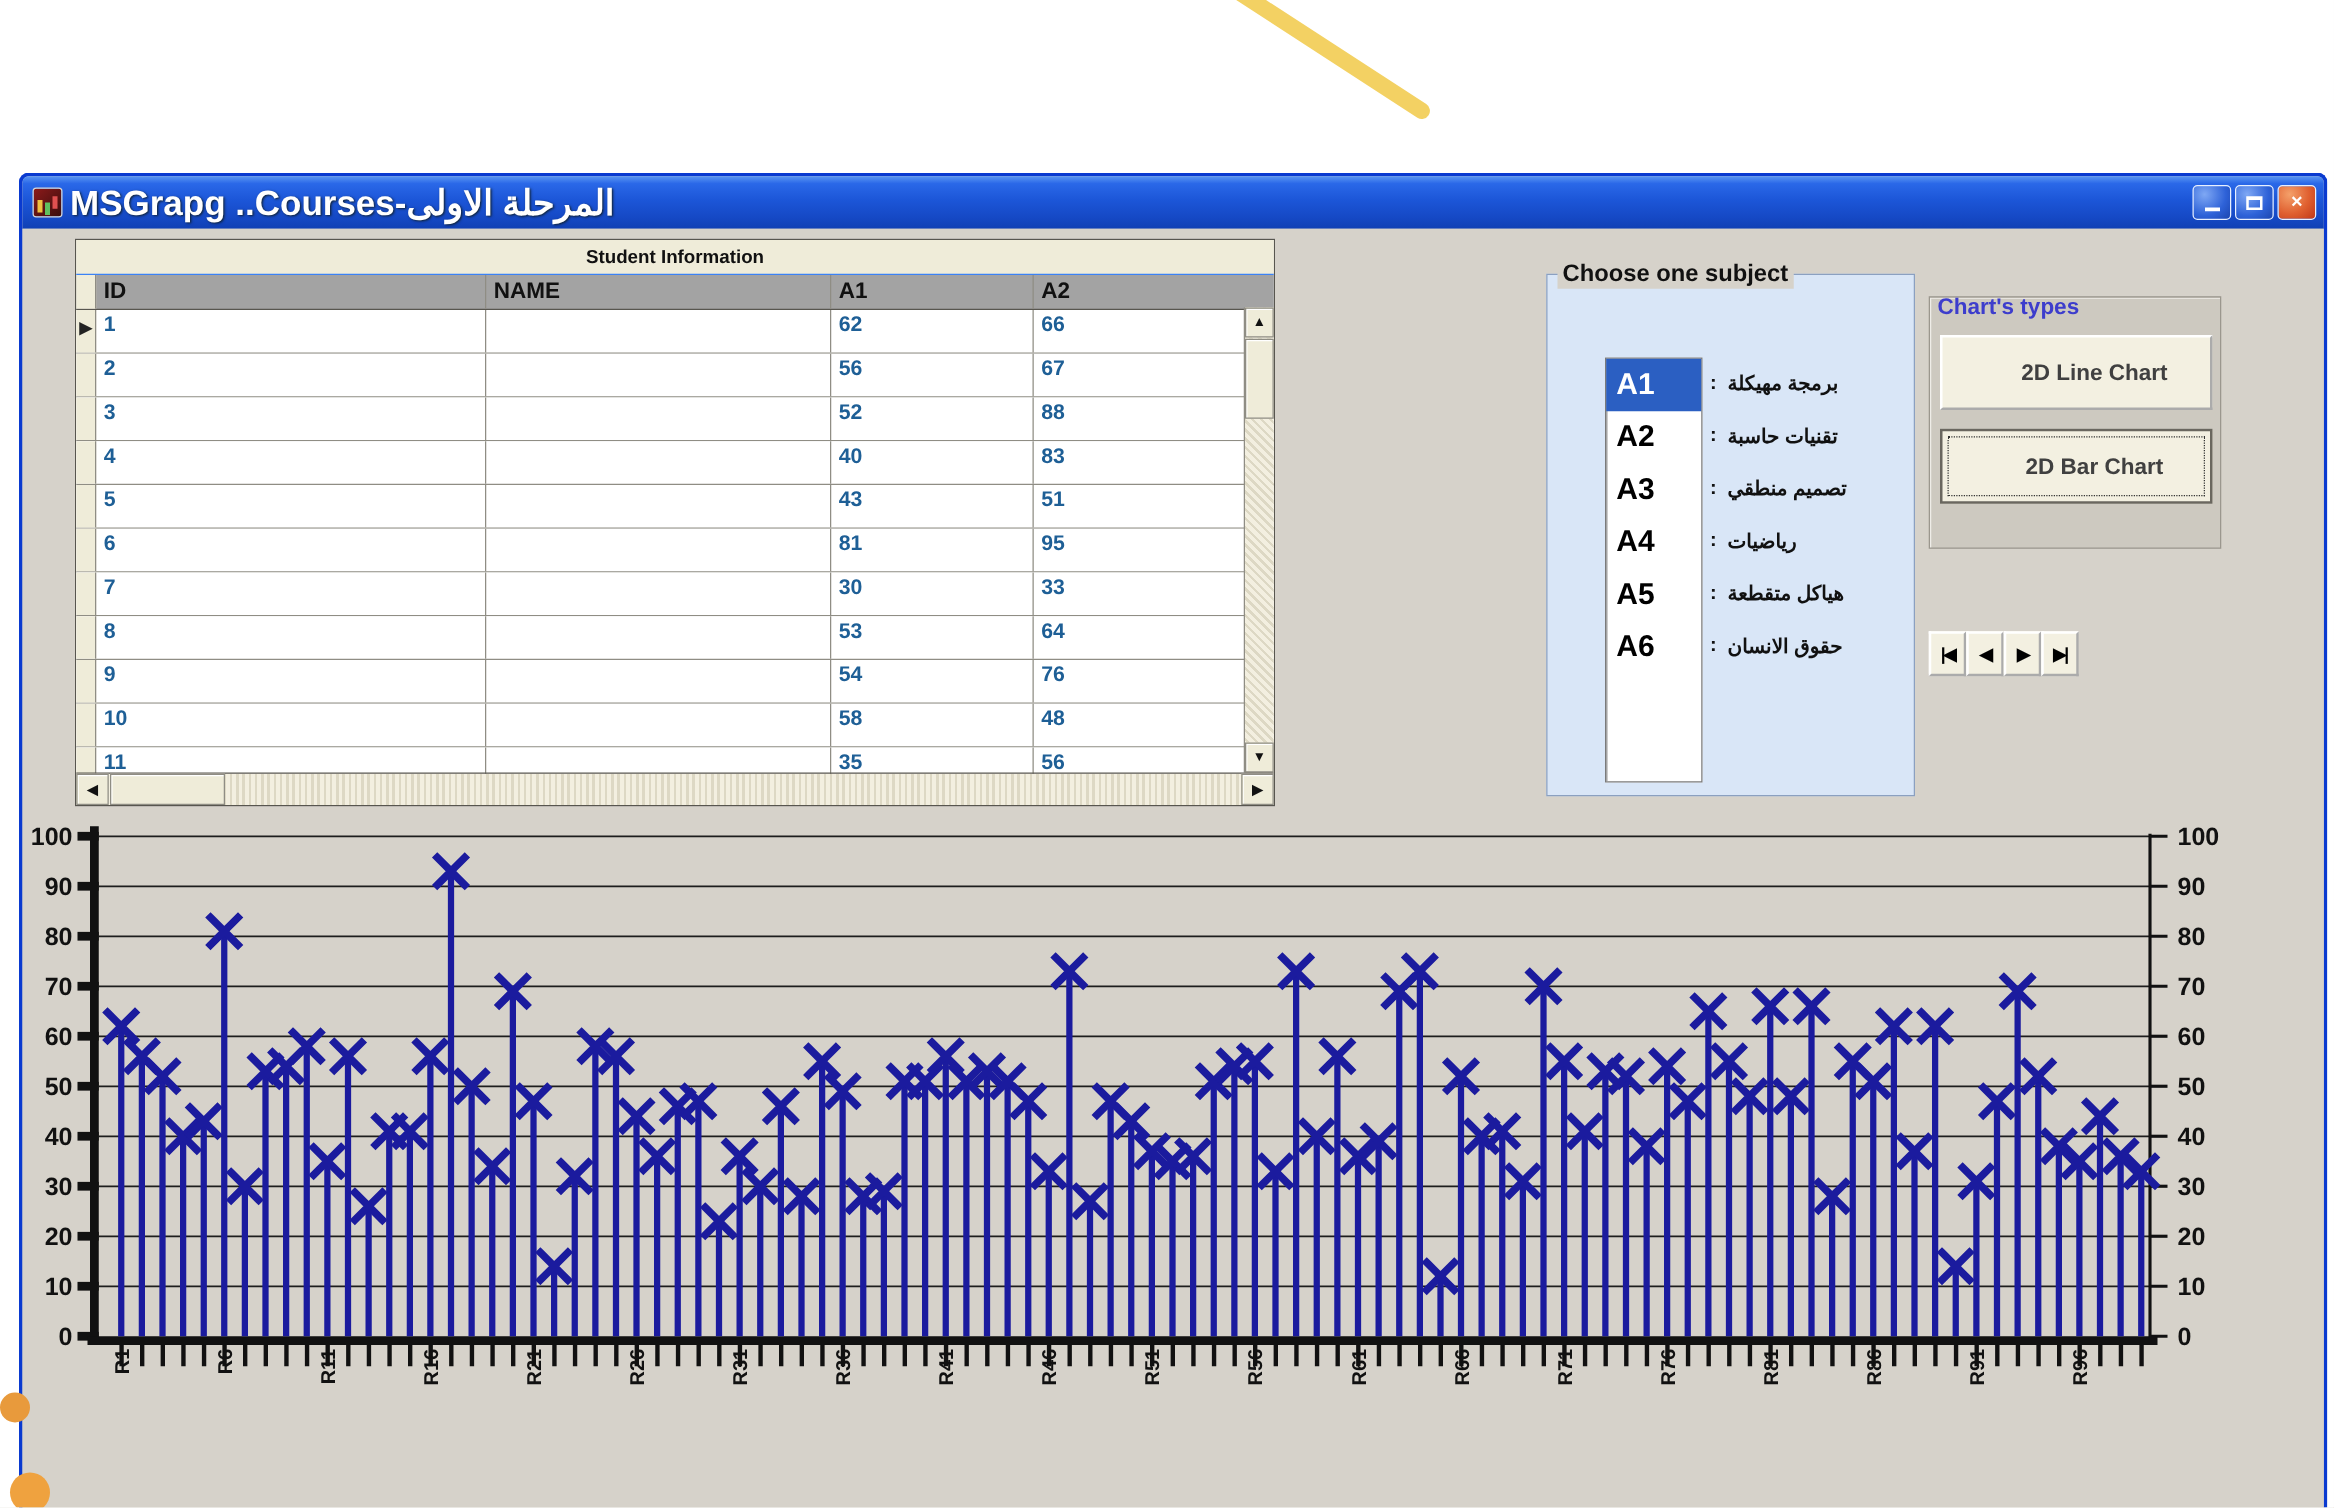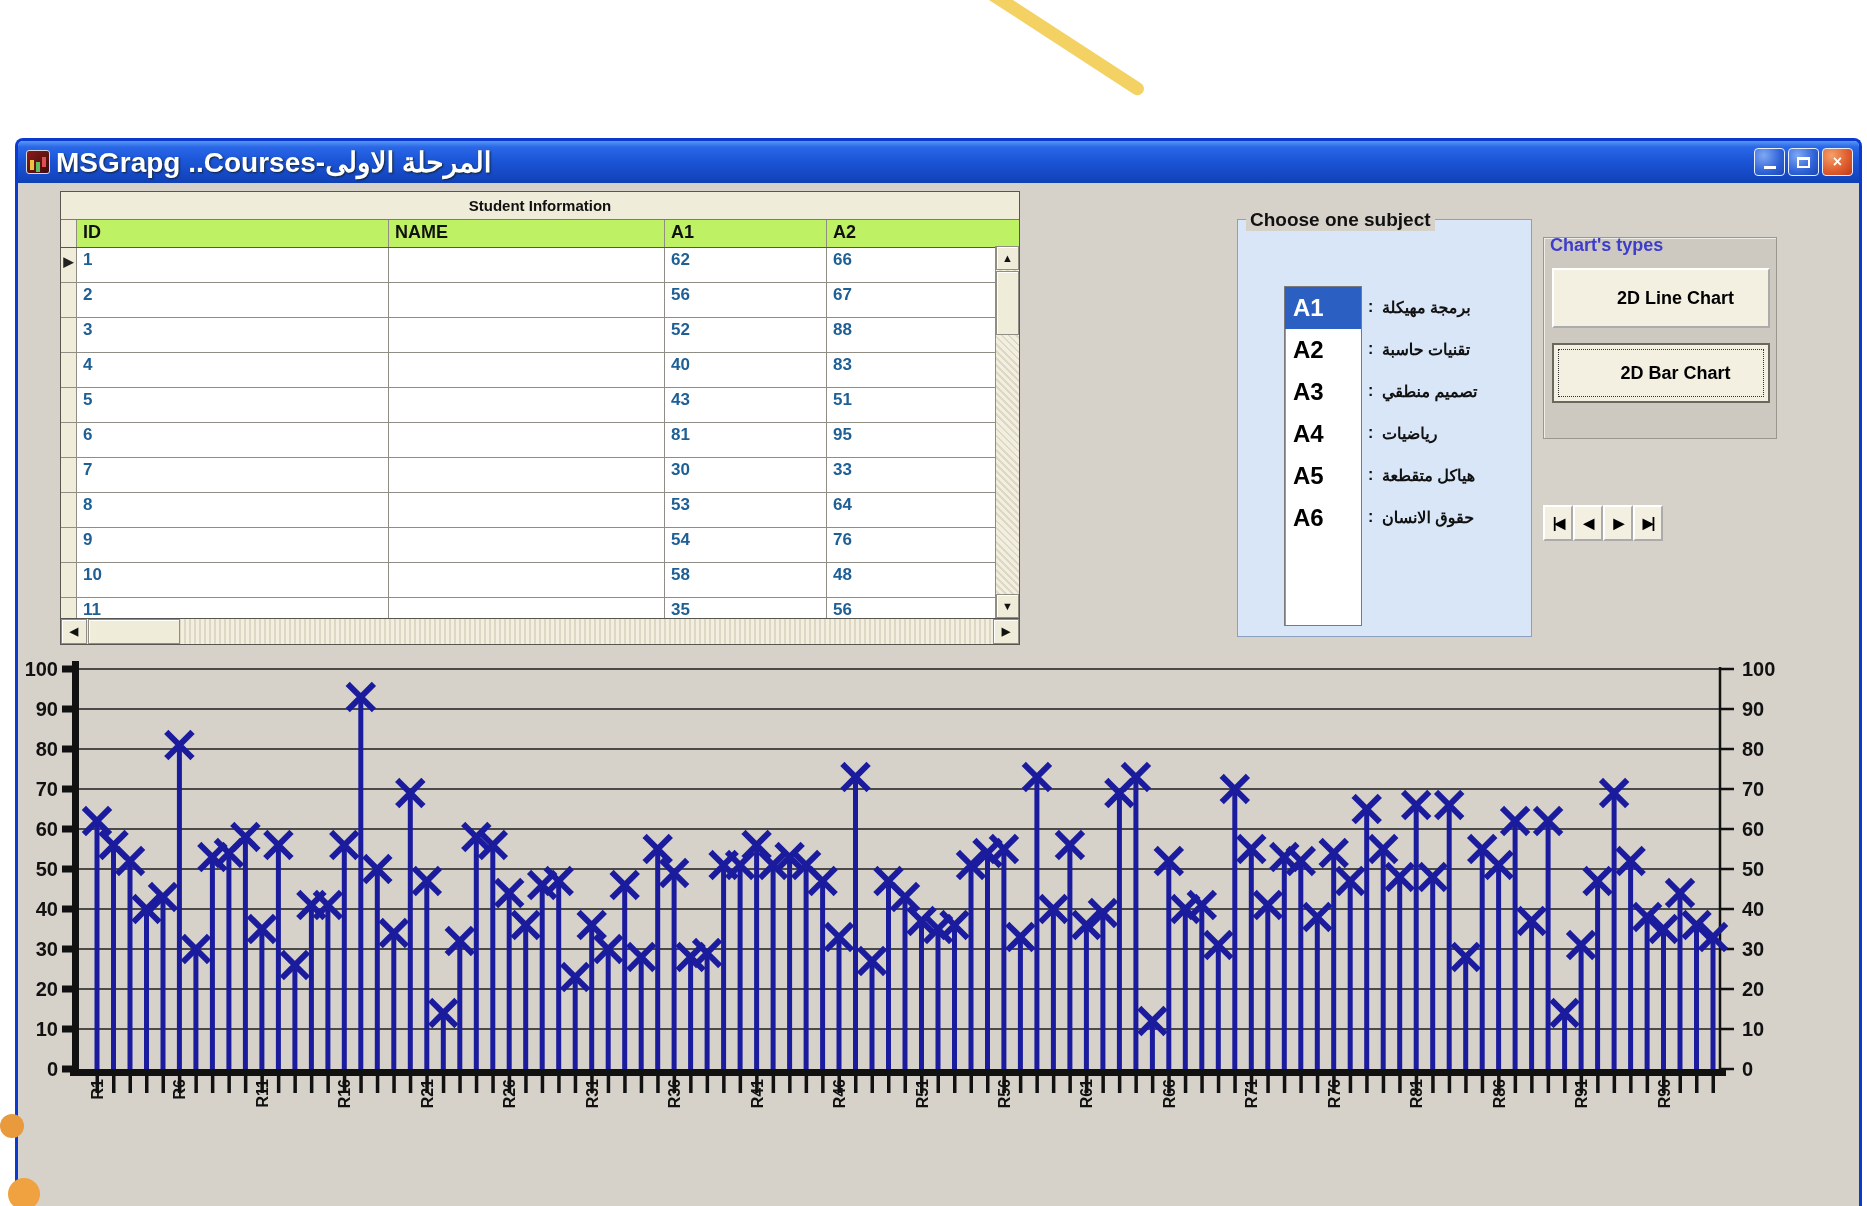--- a/index.html
+++ b/index.html
@@ -32,21 +32,21 @@
   .glyph-min{width:12px;height:9px;border-bottom:3px solid #fff;margin-top:2px;}
   .glyph-max{width:13px;height:11px;border:2px solid #fff;border-top-width:3px;box-sizing:border-box;}
 
   #client{position:absolute;left:0;top:42px;right:0;bottom:0;background:#d6d2ca;}
 
   
   #grid{position:absolute;left:42px;top:8px;width:960px;height:454px;background:#fff;
         border:1px solid #58564f;box-sizing:border-box;font-weight:bold;}
   #grid-title{height:27px;background:#efecd9;border-bottom:1px solid #3b82f6;display:flex;
         align-items:center;justify-content:center;font-size:15px;color:#111;}
-  #grid-head{display:flex;height:27px;background:#bef264;border-bottom:1px solid #58564f;font-size:18px;color:#111;}
+  #grid-head{display:flex;height:27px;background:#a3a3a3;border-bottom:1px solid #58564f;font-size:18px;color:#111;}
   .c-sel{width:16px;flex:none;border-right:1px solid #8f8d84;background:#efecd9;box-sizing:border-box;}
   .c-id{width:312px;flex:none;border-right:1px solid #8f8d84;padding:2px 0 0 6px;box-sizing:border-box;}
   .c-name{width:276px;flex:none;border-right:1px solid #8f8d84;padding:2px 0 12px 6px;box-sizing:border-box;}
   .c-a1{width:162px;flex:none;border-right:1px solid #8f8d84;padding:2px 0 0 6px;box-sizing:border-box;}
   .c-a2{width:169px;flex:none;padding:2px 0 0 6px;box-sizing:border-box;}
   #grid-rows .row{display:flex;height:34px;border-bottom:1px solid #8f8d84;background:#fff;
         font-size:17px;color:#1e5f96;}
   #grid-rows .row .c-sel{display:flex;align-items:flex-start;justify-content:center;font-size:13px;color:#222;padding-top:6px;}
   
   #vscroll{position:absolute;right:0;top:54px;width:24px;bottom:26px;background:
@@ -80,21 +80,21 @@
   .sub-colon{width:14px;flex:none;text-align:left;}
   .sub-ar{flex:1;text-align:left;direction:rtl;}
 
   
   #types-panel{position:absolute;left:1525px;top:54px;width:234px;height:202px;background:#cdc9c0;
       border:1px solid #9b978e;box-shadow:inset 1px 1px 0 #efede8;box-sizing:border-box;}
   #types-title{position:absolute;left:6px;top:-3px;font-size:18px;font-weight:bold;color:#3d3dcc;
       background:transparent;white-space:nowrap;}
   .chart-btn{position:absolute;left:8px;width:218px;height:60px;background:#f3f0e1;
       border:2px outset #fff;box-sizing:border-box;display:flex;align-items:center;justify-content:center;
-      font-size:18px;font-weight:bold;color:#000000;font-family:"Liberation Sans",sans-serif;padding-left:35px;}
+      font-size:18px;font-weight:bold;color:#404040;font-family:"Liberation Sans",sans-serif;padding-left:35px;}
   #btn-line{top:30px;}
   #btn-bar{top:105px;border:2px solid #6a675f;box-shadow:inset 0 0 0 1px #f3f0e1;}
   #btn-bar::after{content:"";position:absolute;left:4px;top:4px;right:4px;bottom:4px;border:1px dotted #333;}
   #btn-area{top:180px;}
 
   
   #navbar{position:absolute;left:1525px;top:322px;display:flex;}
   .navbtn{width:30px;height:36px;background:#f3f0e1;border:2px outset #fff;box-sizing:border-box;
       display:flex;align-items:center;justify-content:center;font-size:14px;font-weight:bold;color:#000;
       letter-spacing:-2px;}

